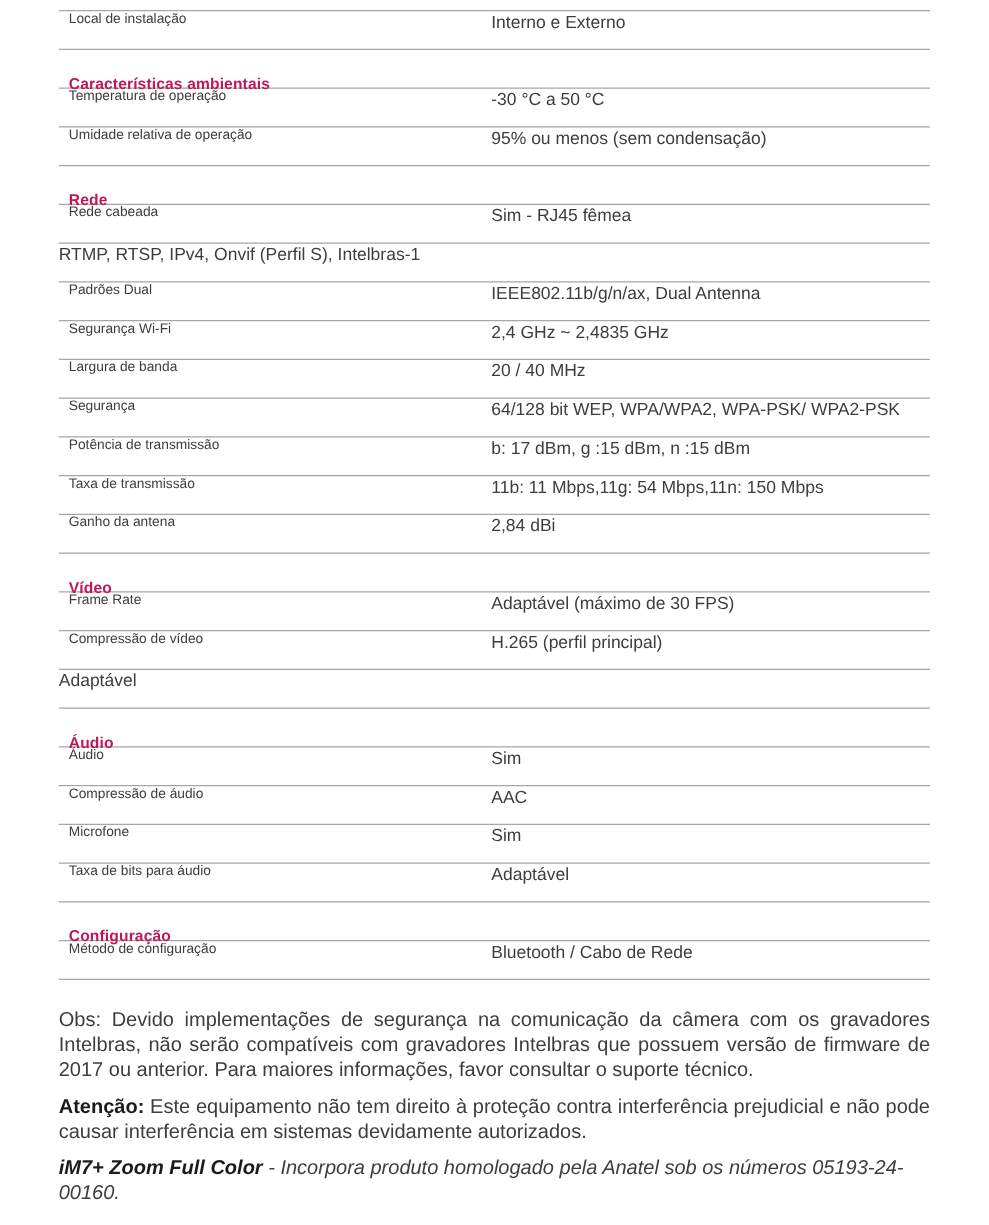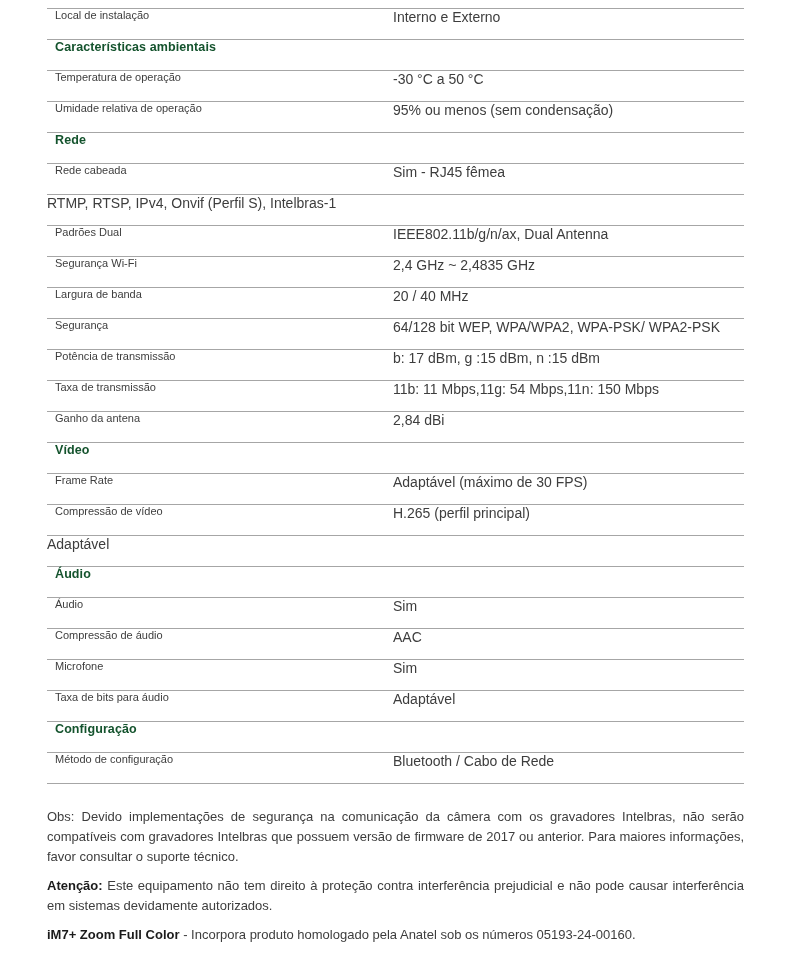--- a/index.html
+++ b/index.html
@@ -38,41 +38,43 @@
   }
   .row .value {
     font-size: 14px;
     color: #3d3d3d;
     white-space: nowrap;
   }
   .section-title {
     padding-left: 8px;
     font-size: 12.5px;
     font-weight: bold;
-    color: #14532d;
+    color: #be185d;
     letter-spacing: 0.1px;
     white-space: nowrap;
+    margin-top: 20px;
   }
   .notes {
     margin-top: 23px;
   }
   .para {
-    font-size: 13px;
+    font-size: 16px;
     line-height: 20px;
     color: #3d3d3d;
     text-align: justify;
     margin: 0 0 9px 0;
   }
   .para .lead {
     font-weight: bold;
     color: #1b1b1b;
   }
   .para.single {
     text-align: left;
     margin-bottom: 16px;
+    font-style: italic;
   }
 </style>
 </head>
 <body>
 
 <div class="sheet">
 
   <div class="spec-table">
       <div class="row">
         <span class="label">Local de instalação</span>

